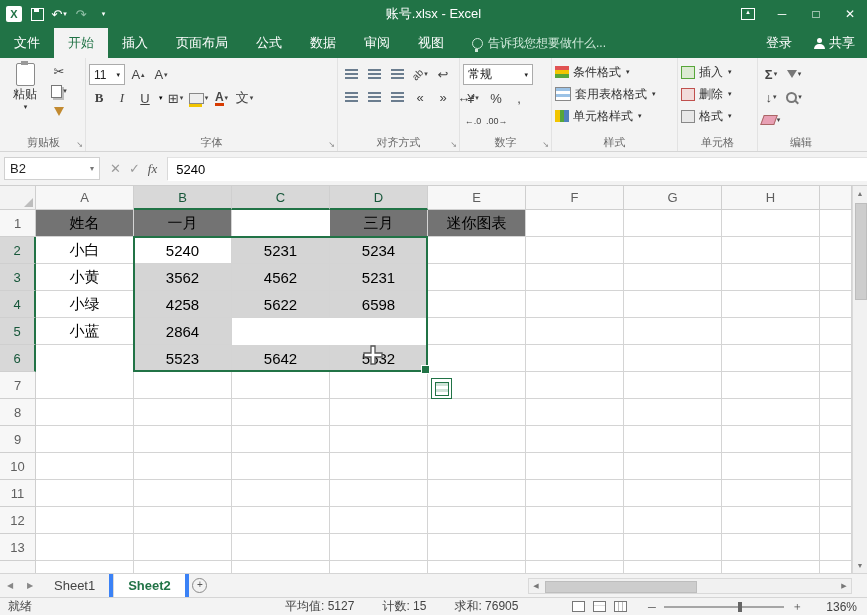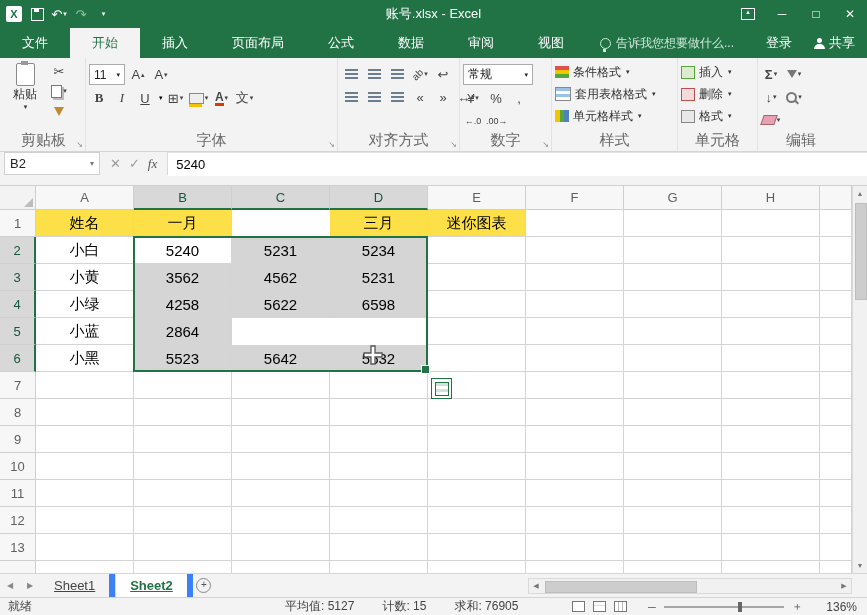--- a/index.html
+++ b/index.html
@@ -16,35 +16,35 @@
           justify-content:center;color:#217346;font-size:11px;font-weight:bold;margin-right:4px;}
   .floppy{width:11px;height:11px;border:1.5px solid #fff;position:relative;display:inline-block;}
   .floppy::before{content:"";position:absolute;top:0;left:2px;width:5px;height:3px;background:#fff;}
   #titlebar .title{position:absolute;left:0;right:0;text-align:center;font-size:13px;pointer-events:none;}
   .wctrl{margin-left:auto;display:flex;height:28px;}
   .wbtn{width:34px;height:28px;display:flex;align-items:center;justify-content:center;font-size:12px;color:#fff;}
   .ribopt{width:12px;height:10px;border:1px solid #fff;display:inline-flex;align-items:flex-start;justify-content:center;font-size:7px;line-height:6px;}
   
   #tabrow{position:absolute;left:0;top:28px;width:867px;height:30px;background:#217346;display:flex;
           align-items:stretch;color:#fff;font-size:13px;}
-  .rtab{padding:0 22px;display:flex;align-items:center;cursor:default;text-align:center;}
+  .rtab{padding:0 14px;display:flex;align-items:center;cursor:default;text-align:center;}
   .rtab.active{background:#f3f3f3;color:#217346;}
   .tellme{display:flex;align-items:center;gap:5px;color:#cfe8da;margin-left:14px;font-size:12px;}
   .bulb{width:9px;height:9px;border:1.5px solid #cfe8da;border-radius:50%;position:relative;}
   .bulb::after{content:"";position:absolute;left:2px;bottom:-4px;width:3px;height:3px;background:#cfe8da;}
   .signin{margin-left:auto;display:flex;align-items:center;padding:0 10px;}
   .share{display:flex;align-items:center;gap:4px;padding:0 12px;}
   .person{width:11px;height:11px;position:relative;display:inline-block;}
   .person::before{content:"";position:absolute;left:3px;top:0;width:5px;height:5px;border-radius:50%;background:#fff;}
   .person::after{content:"";position:absolute;left:0;bottom:0;width:11px;height:5px;border-radius:5px 5px 0 0;background:#fff;}
   
   #ribbon{position:absolute;left:0;top:58px;width:867px;height:94px;background:#f3f3f3;
           border-bottom:1px solid #d5d5d5;display:flex;box-sizing:border-box;overflow:hidden;padding:0 2px;}
   .grp{position:relative;border-right:1px solid #e2e2e2;padding:3px 3px 15px 3px;box-sizing:border-box;flex:none;}
-  .glabel{position:absolute;bottom:1px;left:0;right:0;text-align:center;font-size:15px;color:#696969;}
+  .glabel{position:absolute;bottom:1px;left:0;right:0;text-align:center;font-size:11px;color:#696969;}
   .dlg{position:absolute;right:2px;bottom:2px;font-size:8px;color:#888;}
   .gbody{display:flex;flex-direction:column;}
   .rrow{display:flex;align-items:center;gap:3px;margin-top:3px;}
   .sbtn{height:20px;min-width:20px;display:inline-flex;align-items:center;justify-content:center;
         font-size:13px;color:#444;cursor:default;}
   .selbox{height:21px;border:1px solid #ababab;background:#fff;display:flex;align-items:center;
           justify-content:space-between;padding:0 4px;font-size:12px;color:#222;box-sizing:border-box;}
   .w112{width:112px;} .w36{width:36px;} .w70{width:70px;}
   .bigbtn{width:40px;display:flex;flex-direction:column;align-items:center;font-size:12px;color:#333;padding-top:2px;}
   .clip-icon{width:17px;height:21px;background:#fff;border:1px solid #8a8a8a;border-radius:2px;position:relative;}
@@ -73,36 +73,36 @@
   .del-icon{width:12px;height:11px;border:1px solid #c0504d;background:#f2dcdb;display:inline-block;}
   .fmt-icon{width:12px;height:11px;border:1px solid #888;background:#e8e8e8;display:inline-block;}
   .funnel-icon{width:0;height:0;border-left:5px solid transparent;border-right:5px solid transparent;
                border-top:8px solid #777;display:inline-block;}
   .mag-icon{width:7px;height:7px;border:2px solid #777;border-radius:50%;position:relative;display:inline-block;}
   .mag-icon::after{content:"";position:absolute;width:5px;height:2px;background:#777;transform:rotate(45deg);
                    right:-4px;bottom:-2px;}
   .erase-icon{width:12px;height:8px;background:#e8a0b4;border:1px solid #a66;transform:skewX(-20deg);display:inline-block;}
   
   #fbar{position:absolute;left:0;top:152px;width:867px;height:34px;background:#f3f3f3;display:flex;
-        align-items:flex-start;border-bottom:1px solid #cfcfcf;box-sizing:border-box;padding:0 0 0 4px;}
+        align-items:center;border-bottom:1px solid #cfcfcf;box-sizing:border-box;padding:0 0 0 4px;}
   .namebox{width:96px;height:23px;background:#fff;border:1px solid #d0d0d0;display:flex;align-items:center;
            justify-content:space-between;padding:0 5px;font-size:13px;color:#222;box-sizing:border-box;}
   .nb-dd{font-size:8px;color:#777;}
   .fx-btns{display:flex;align-items:center;gap:8px;padding:0 10px;border-right:1px solid #d9d9d9;height:23px;}
   .fxb{font-size:13px;color:#9a9a9a;}
   .fxb.fx{color:#555;font-style:italic;font-family:"Liberation Serif",serif;}
   .finput{flex:1;height:23px;background:#fff;border-top:1px solid #e3e3e3;display:flex;align-items:center;
           padding:0 8px;font-size:13px;color:#000;}
   
   #sheet-area{position:absolute;left:0;top:186px;width:852px;height:387px;background:#fff;overflow:hidden;}
   #cells-layer{position:absolute;inset:0;}
   .cell{position:absolute;box-sizing:border-box;background:#fff;border-right:1px solid #d4d4d4;
         border-bottom:1px solid #d4d4d4;display:flex;align-items:center;justify-content:center;
         font-size:15px;color:#000;cursor:cell;}
-  .c-blue{background:#fde047;}
+  .c-blue{background:#737373;}
   .c-sel{background:#d5d5d5;}
   .gh{position:absolute;box-sizing:border-box;background:#f7f7f7;border-right:1px solid #cfcfcf;
       border-bottom:1px solid #cfcfcf;display:flex;align-items:center;justify-content:center;
       font-size:13px;color:#5f5f5f;cursor:default;}
   .gh.corner{background:#f3f3f3;}
   .gh.corner::after{content:"";position:absolute;right:2px;bottom:2px;width:0;height:0;
       border-left:9px solid transparent;border-bottom:9px solid #bdbdbd;}
   .ch-sel{background:#d8d8d8;border-bottom:2px solid #217346;color:#17573a;}
   .rh-sel{background:#d8d8d8;border-right:2px solid #217346;color:#17573a;}
   .sel-overlay{position:absolute;border:2px solid #217346;pointer-events:none;box-sizing:border-box;}
@@ -116,21 +116,21 @@
   #vscroll{position:absolute;left:852px;top:186px;width:15px;height:387px;background:#f1f1f1;
            border-left:1px solid #d9d9d9;box-sizing:border-box;}
   .sarr{position:absolute;left:0;width:14px;height:15px;display:flex;align-items:center;justify-content:center;
         font-size:7px;color:#777;}
   .sarr.top{top:0;} .sarr.bottom{bottom:0;}
   .vthumb{position:absolute;left:2px;top:17px;width:10px;height:95px;background:#cdcdcd;border:1px solid #bdbdbd;}
   
   #sheetbar{position:absolute;left:0;top:573px;width:867px;height:24px;background:#f3f3f3;
             border-top:1px solid #d5d5d5;display:flex;align-items:stretch;box-sizing:border-box;font-size:13px;}
   .nav{width:20px;display:flex;align-items:center;justify-content:center;font-size:8px;color:#888;}
-  .stab{padding:0 14px;display:flex;align-items:center;color:#444;border-right:6px solid #3b82f6;cursor:default;text-decoration:underline;}
+  .stab{padding:0 14px;display:flex;align-items:center;color:#444;border-right:4px solid #3b82f6;cursor:default;}
   .stab.active{background:#fff;color:#217346;font-weight:bold;border-left:1px solid #d9d9d9;}
   .addsheet{width:22px;display:flex;align-items:center;justify-content:center;}
   .addsheet i{width:13px;height:13px;border:1px solid #8a8a8a;border-radius:50%;font-style:normal;
               font-size:10px;line-height:11px;text-align:center;color:#555;display:inline-block;}
   .hscroll{position:absolute;left:528px;top:4px;width:324px;height:16px;background:#f1f1f1;
            border:1px solid #d9d9d9;box-sizing:border-box;}
   .harr{position:absolute;top:0;width:14px;height:14px;display:flex;align-items:center;justify-content:center;
         font-size:7px;color:#777;}
   .harr.left{left:0;} .harr.right{right:0;}
   .hthumb{position:absolute;left:16px;top:2px;width:150px;height:10px;background:#cdcdcd;border:1px solid #bdbdbd;}
@@ -451,21 +451,20 @@
         <div class="cell" style="left: 820px; top: 105px; width: 32px; height: 27px;"></div>
         <div class="gh rh-sel" style="left: 0px; top: 132px; width: 36px; height: 27px;">5</div>
         <div class="cell" style="left: 36px; top: 132px; width: 98px; height: 27px;">小蓝</div>
         <div class="cell c-sel" style="left: 134px; top: 132px; width: 98px; height: 27px;">2864</div>
         <div class="cell" style="left: 428px; top: 132px; width: 98px; height: 27px;"></div>
         <div class="cell" style="left: 526px; top: 132px; width: 98px; height: 27px;"></div>
         <div class="cell" style="left: 624px; top: 132px; width: 98px; height: 27px;"></div>
         <div class="cell" style="left: 722px; top: 132px; width: 98px; height: 27px;"></div>
         <div class="cell" style="left: 820px; top: 132px; width: 32px; height: 27px;"></div>
         <div class="gh rh-sel" style="left: 0px; top: 159px; width: 36px; height: 27px;">6</div>
-        <div class="cell" style="left: 36px; top: 159px; width: 98px; height: 27px;">小黑</div>
         <div class="cell c-sel" style="left: 134px; top: 159px; width: 98px; height: 27px;">5523</div>
         <div class="cell c-sel" style="left: 232px; top: 159px; width: 98px; height: 27px;">5642</div>
         <div class="cell c-sel" style="left: 330px; top: 159px; width: 98px; height: 27px;">5632</div>
         <div class="cell" style="left: 428px; top: 159px; width: 98px; height: 27px;"></div>
         <div class="cell" style="left: 526px; top: 159px; width: 98px; height: 27px;"></div>
         <div class="cell" style="left: 624px; top: 159px; width: 98px; height: 27px;"></div>
         <div class="cell" style="left: 722px; top: 159px; width: 98px; height: 27px;"></div>
         <div class="cell" style="left: 820px; top: 159px; width: 32px; height: 27px;"></div>
         <div class="gh" style="left: 0px; top: 186px; width: 36px; height: 27px;">7</div>
         <div class="cell" style="left: 36px; top: 186px; width: 98px; height: 27px;"></div>

